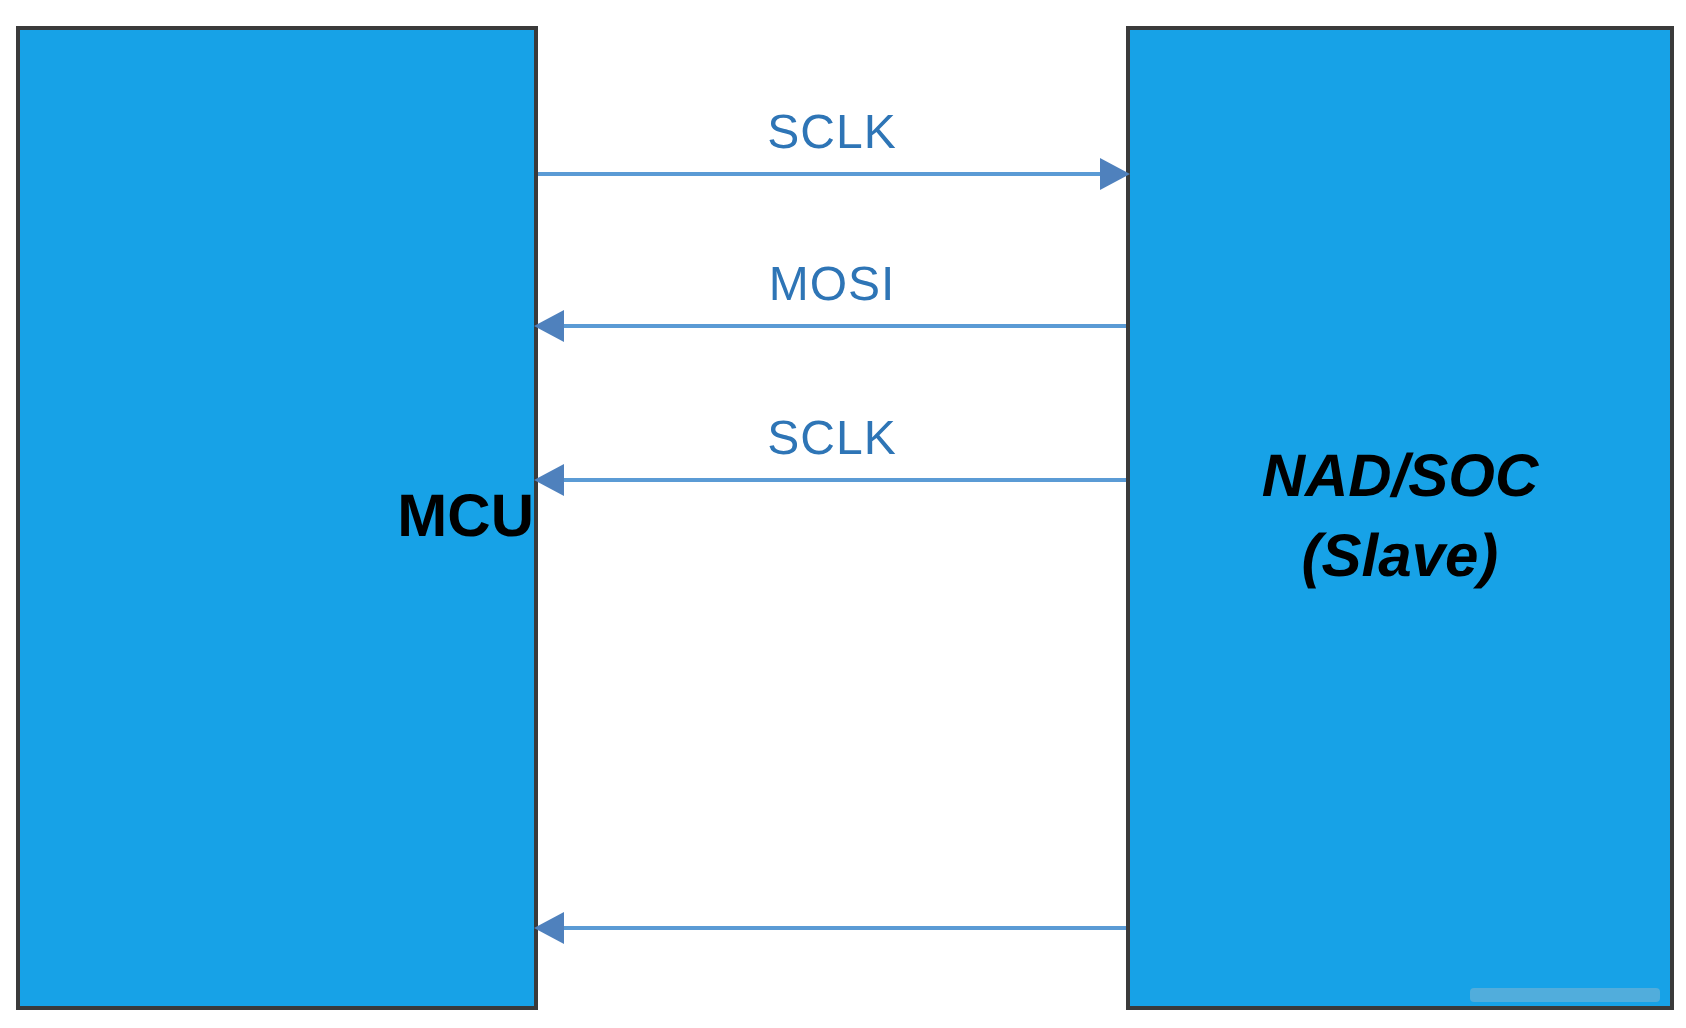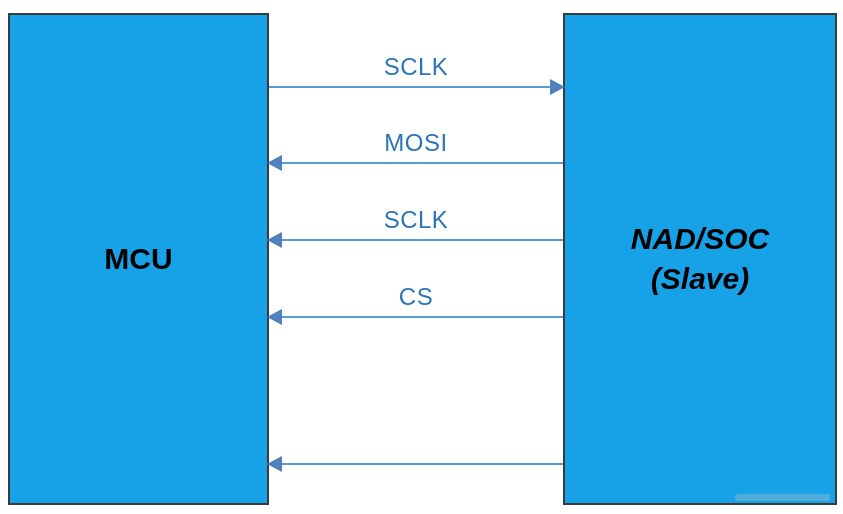--- a/index.html
+++ b/index.html
@@ -5,21 +5,21 @@
   html,body{margin:0;padding:0;background:#ffffff;}
   #canvas{
     position:relative;width:843px;height:514px;background:#ffffff;overflow:hidden;
     font-family:"Liberation Sans",sans-serif;
   }
   .box{
     position:absolute;top:13px;height:492px;box-sizing:border-box;
     background:#17A2E7;border:2px solid #3A3A3A;
     display:flex;flex-direction:column;align-items:center;justify-content:center;
   }
-  .box-left{left:8px;width:261px;}
+  .box-left{left:8px;width:261px;align-items:flex-end;}
   .box-right{left:563px;width:274px;font-style:italic;}
   .box-title{
     color:#000000;font-weight:bold;font-size:30px;line-height:40px;text-align:center;
   }
   .signal{
     position:absolute;left:269px;width:294px;height:40px;
   }
   .sig-label{
     position:absolute;left:0;right:0;bottom:7px;text-align:center;
     color:#2E75B6;font-size:24px;letter-spacing:0.5px;
@@ -76,27 +76,20 @@
   </div>
 
   <div class="signal" style="top:201px" data-dir="left">
     <span class="sig-label">SCLK</span>
     <div class="wire">
       <span class="head head-left"></span>
 
     </div>
   </div>
 
-  <div class="signal" style="top:278px" data-dir="left">
-    <span class="sig-label">CS</span>
-    <div class="wire">
-      <span class="head head-left"></span>
-
-    </div>
-  </div>
 
 
   <div class="signal" style="top:425px" data-dir="left">
     <div class="wire">
       <span class="head head-left"></span>
 
     </div>
   </div>
 
   <div class="watermark"></div>

